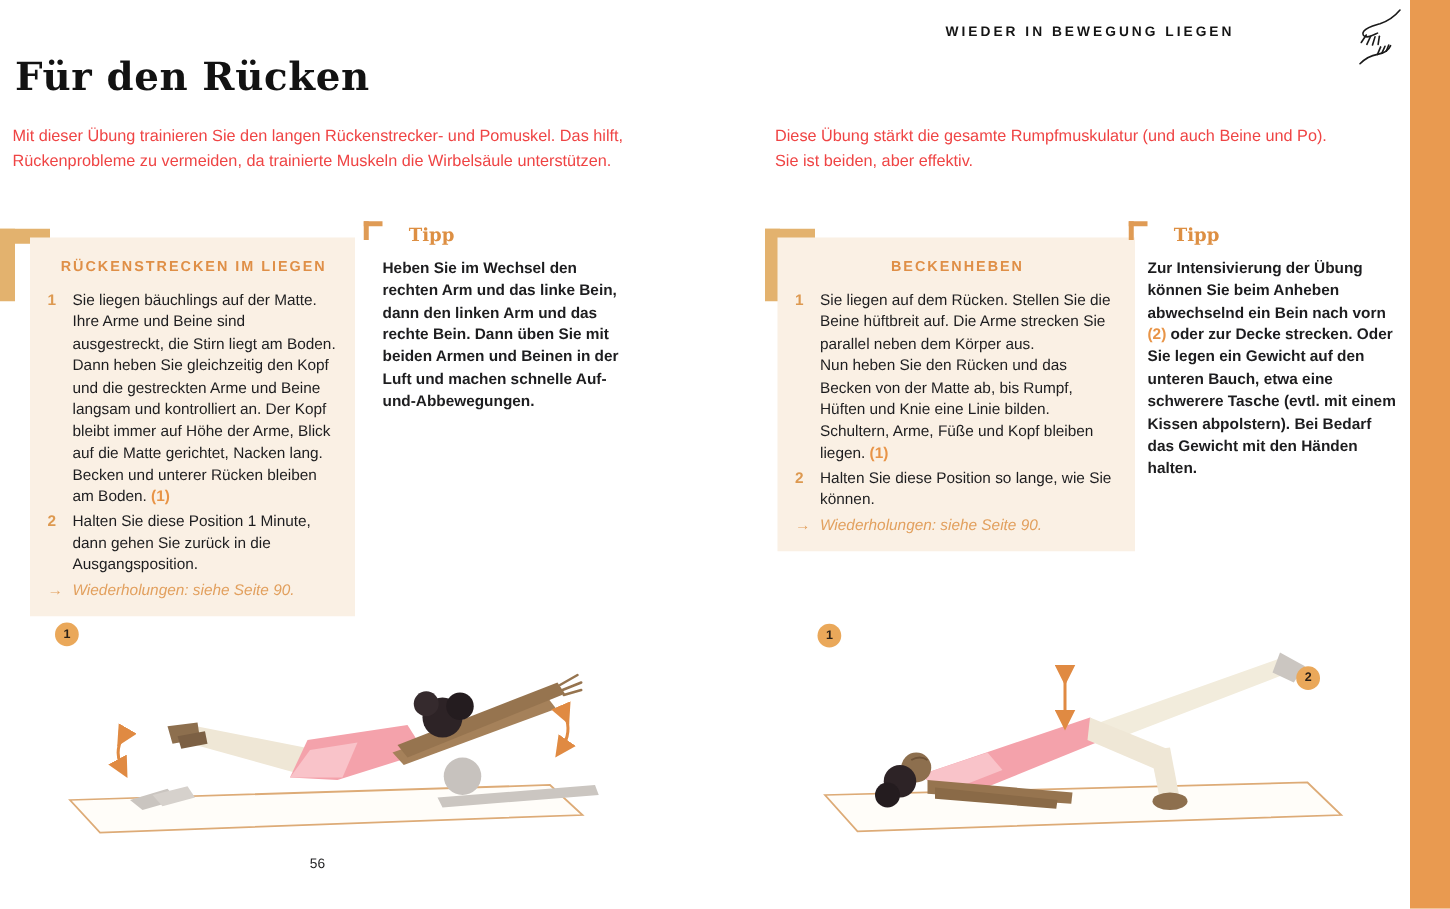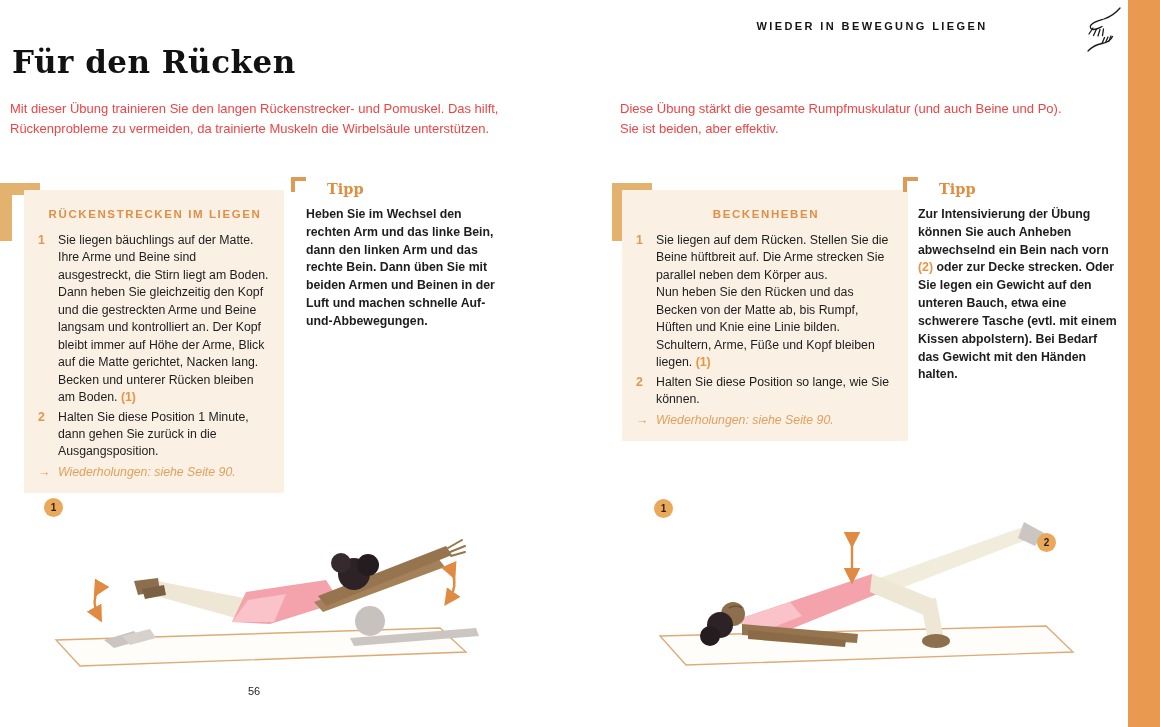--- a/index.html
+++ b/index.html
@@ -134,21 +134,21 @@
     <div class="step-text"><span>Halten Sie diese Position so lange, wie Sie können.</span></div>
   </div>
   <div class="note">
     <span class="note-arrow">→</span>
     <span>Wiederholungen: siehe Seite 90.</span>
   </div>
 </div>
 
 <div class="bracket-small tr"></div>
 <div class="tip-title tr">Tipp</div>
-<div class="tip-text tr"><span>Zur Intensivierung der Übung können Sie auch Anheben abwechselnd ein Bein nach vorn </span><span class="marker">(2)</span><span> oder zur Decke strecken. Oder Sie legen ein Gewicht auf den unteren Bauch, etwa eine schwerere Tasche (evtl. mit einem Kissen abpolstern). Bei Bedarf das Gewicht mit den Händen halten.</span></div>
+<div class="tip-text tr"><span>Zur Intensivierung der Übung können Sie beim Anheben abwechselnd ein Bein nach vorn </span><span class="marker">(2)</span><span> oder zur Decke strecken. Oder Sie legen ein Gewicht auf den unteren Bauch, etwa eine schwerere Tasche (evtl. mit einem Kissen abpolstern). Bei Bedarf das Gewicht mit den Händen halten.</span></div>
 
 <div class="figure fl">
   <svg width="475" height="192" viewBox="0 0 475 192">
     <defs>
       <marker id="ahL" markerWidth="7" markerHeight="7" refX="3.5" refY="3.5" orient="auto">
         <path d="M0,0 L7,3.5 L0,7 Z" fill="#e08a42"></path>
       </marker>
     </defs>
 
     <polygon points="38,152 422,140 448,164 62,178" fill="#fffdf9" stroke="#ddab77" stroke-width="1.4"></polygon>

